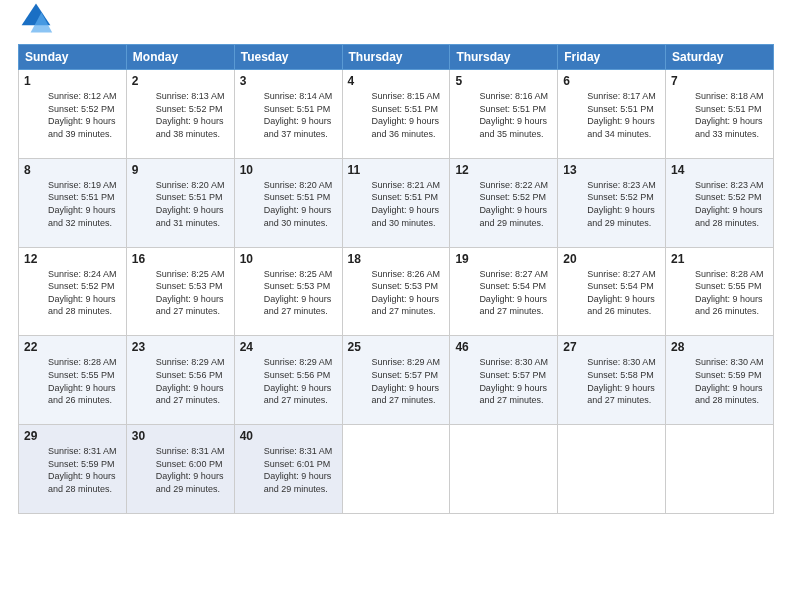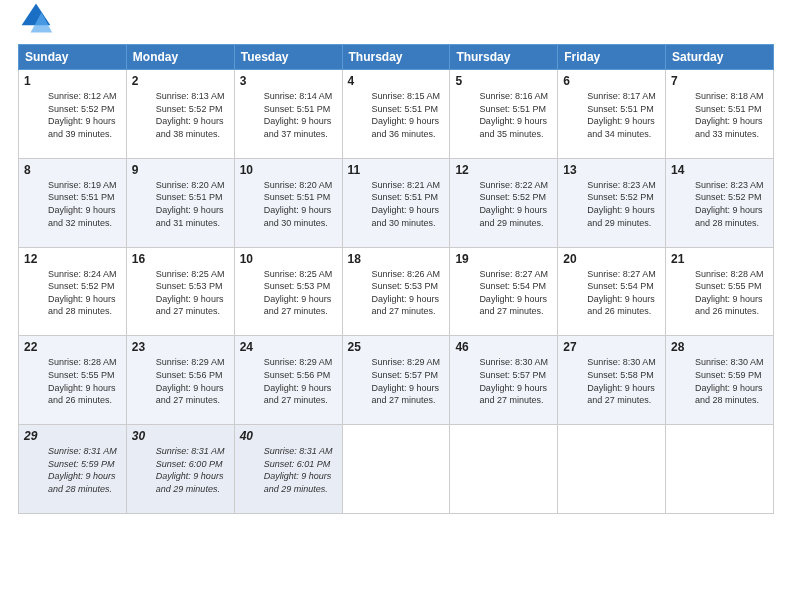--- a/index.html
+++ b/index.html
@@ -75,21 +75,20 @@
       font-size: 9.5px;
       color: #222;
       width: 113px;
       background: #fff;
     }
     .calendar tr:nth-child(even) td {
       background: #f0f4fa;
     }
     .calendar tr:last-child td {
       background: #e8ecf5;
-      font-style: italic;
     }
     .day-num {
       font-size: 12px;
       font-weight: bold;
       display: block;
       margin-bottom: 2px;
     }
     .cell-content {
       font-size: 9px;
       line-height: 1.4;

